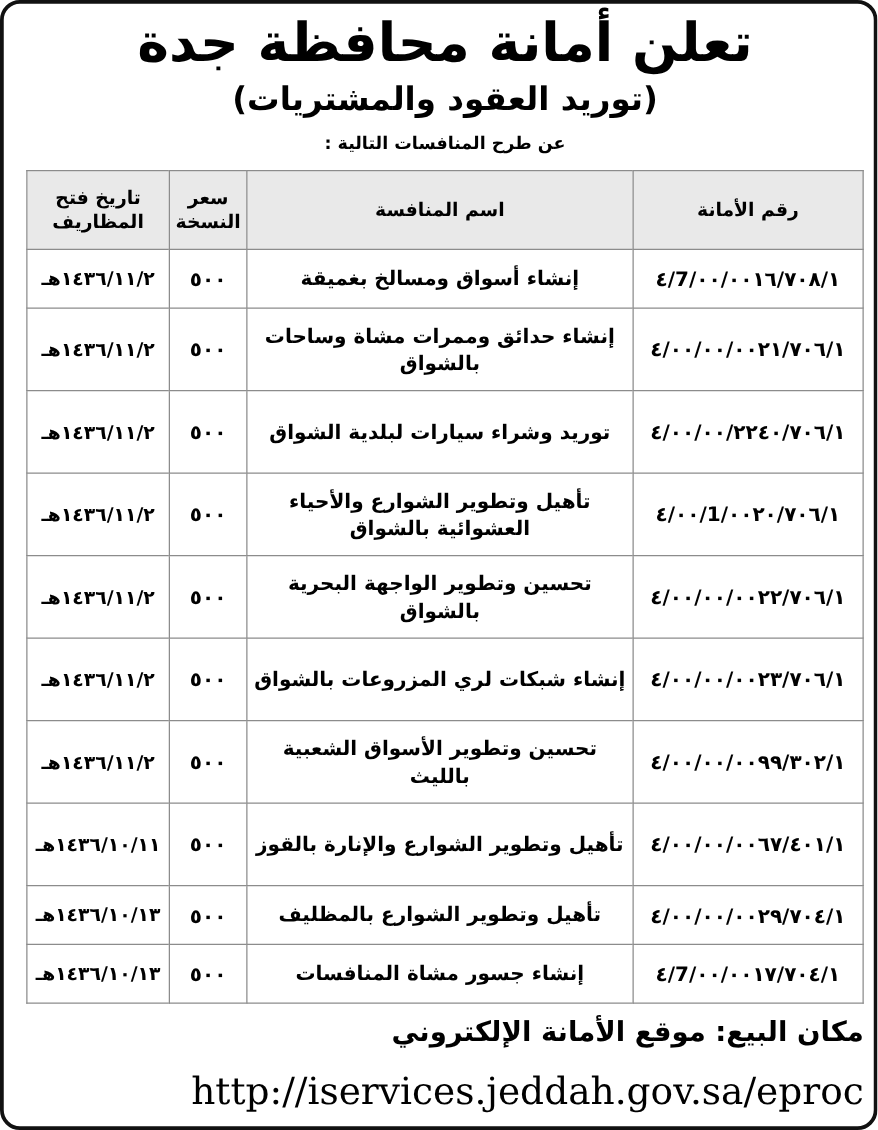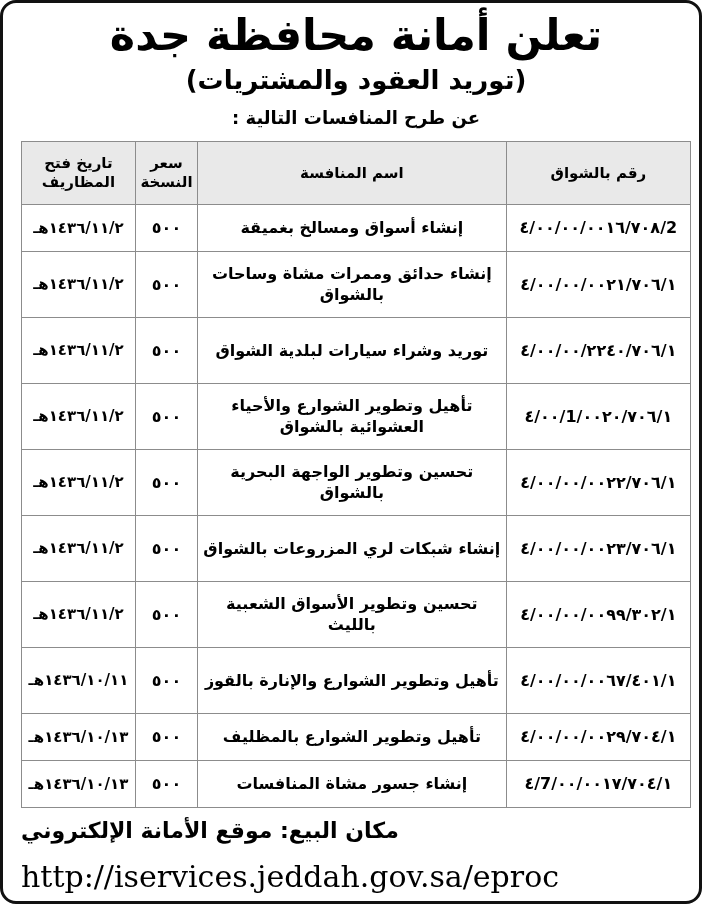--- a/index.html
+++ b/index.html
@@ -41,21 +41,21 @@
     white-space: nowrap;
   }
   .sub-title {
     font-size: 26px;
     font-weight: bold;
     line-height: 1.2;
     margin: 6px 0 0 0;
     white-space: nowrap;
   }
   .intro-line {
-    font-size: 18px;
+    font-size: 14px;
     font-weight: bold;
     line-height: 1.2;
     margin: 11px 0 0 0;
     white-space: nowrap;
   }
 
   
   .table-wrap {
     margin-top: 12px;
     flex: 0 0 auto;
@@ -107,21 +107,21 @@
     font-size: 15px;
     font-weight: bold;
     white-space: nowrap;
   }
   tbody tr { height: 47px; }
   tbody tr.tall { height: 66px; }
 
   
   .footer {
     margin-top: auto;
-    text-align: left;
+    text-align: right;
     padding-bottom: 2px;
   }
   .footer-place {
     font-size: 22px;
     font-weight: bold;
     line-height: 1.2;
     margin: 10px 0 0 0;
     white-space: nowrap;
   }
   .footer-url {
@@ -147,29 +147,29 @@
   <div class="table-wrap">
     <table class="tenders">
       <colgroup>
         <col class="col-number">
         <col class="col-name">
         <col class="col-price">
         <col class="col-date">
       </colgroup>
       <thead>
         <tr>
-          <th>رقم بالشواق</th>
+          <th>رقم الأمانة</th>
           <th>اسم المنافسة</th>
           <th>سعر النسخة</th>
           <th>تاريخ فتح المظاريف</th>
         </tr>
       </thead>
       <tbody id="tenders-body">
           <tr>
-            <td class="cell-number">٤/٠٠/٠٠/٠٠١٦/٧٠٨/2</td>
+            <td class="cell-number">٤/7/٠٠/٠٠١٦/٧٠٨/١</td>
             <td class="cell-name">إنشاء أسواق ومسالخ بغميقة</td>
             <td class="cell-price">٥٠٠</td>
             <td class="cell-date">١٤٣٦/١١/٢هـ</td>
           </tr>
           <tr class="tall">
             <td class="cell-number">٤/٠٠/٠٠/٠٠٢١/٧٠٦/١</td>
             <td class="cell-name">إنشاء حدائق وممرات مشاة وساحات بالشواق</td>
             <td class="cell-price">٥٠٠</td>
             <td class="cell-date">١٤٣٦/١١/٢هـ</td>
           </tr>

